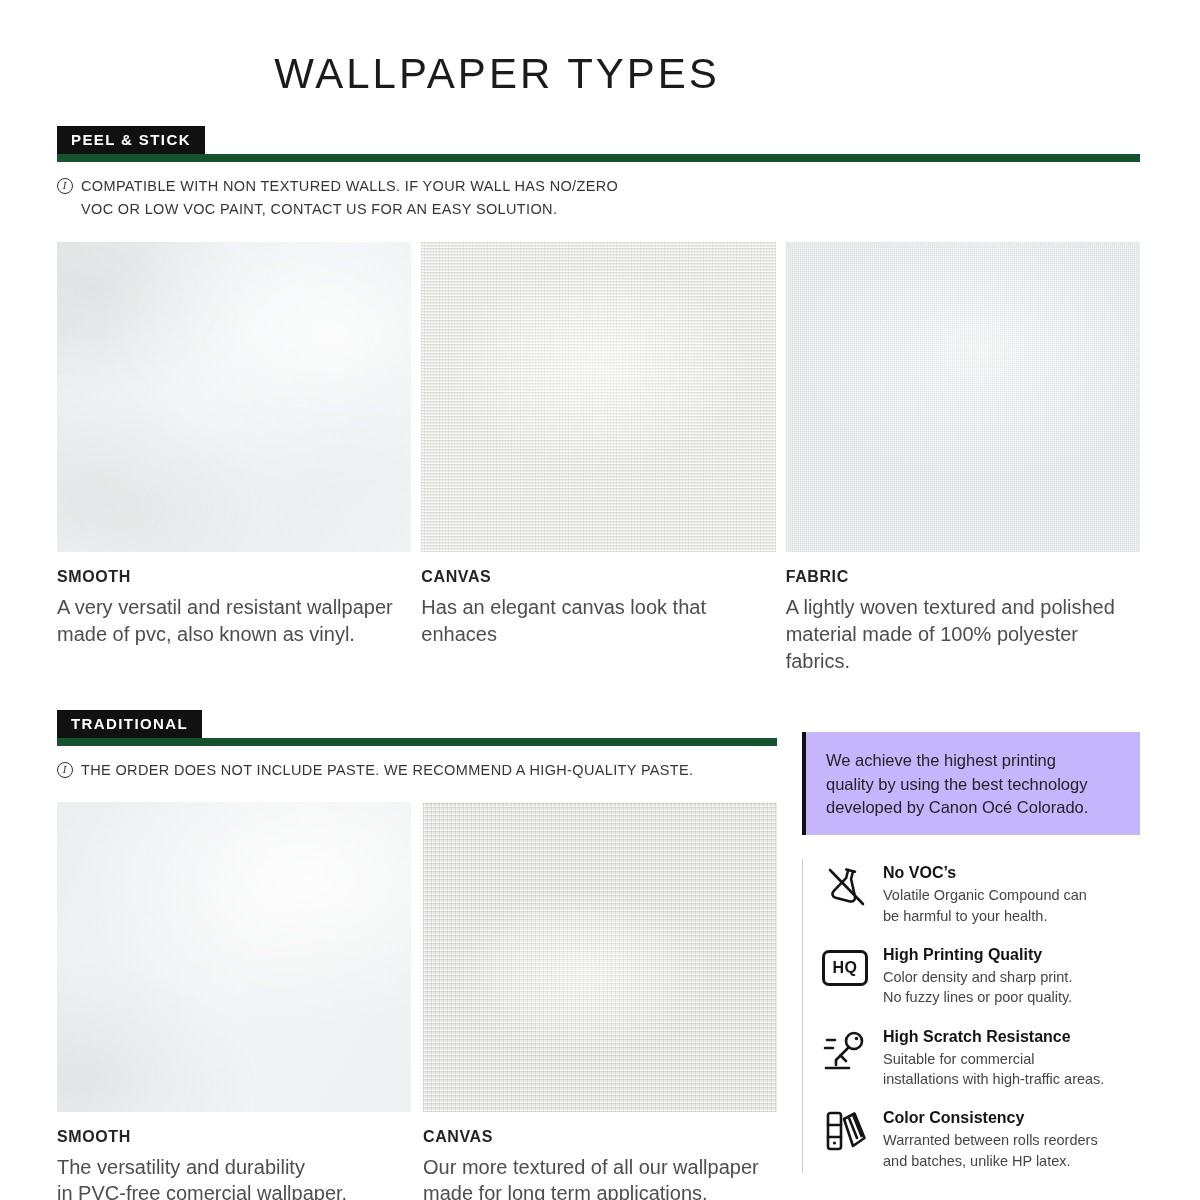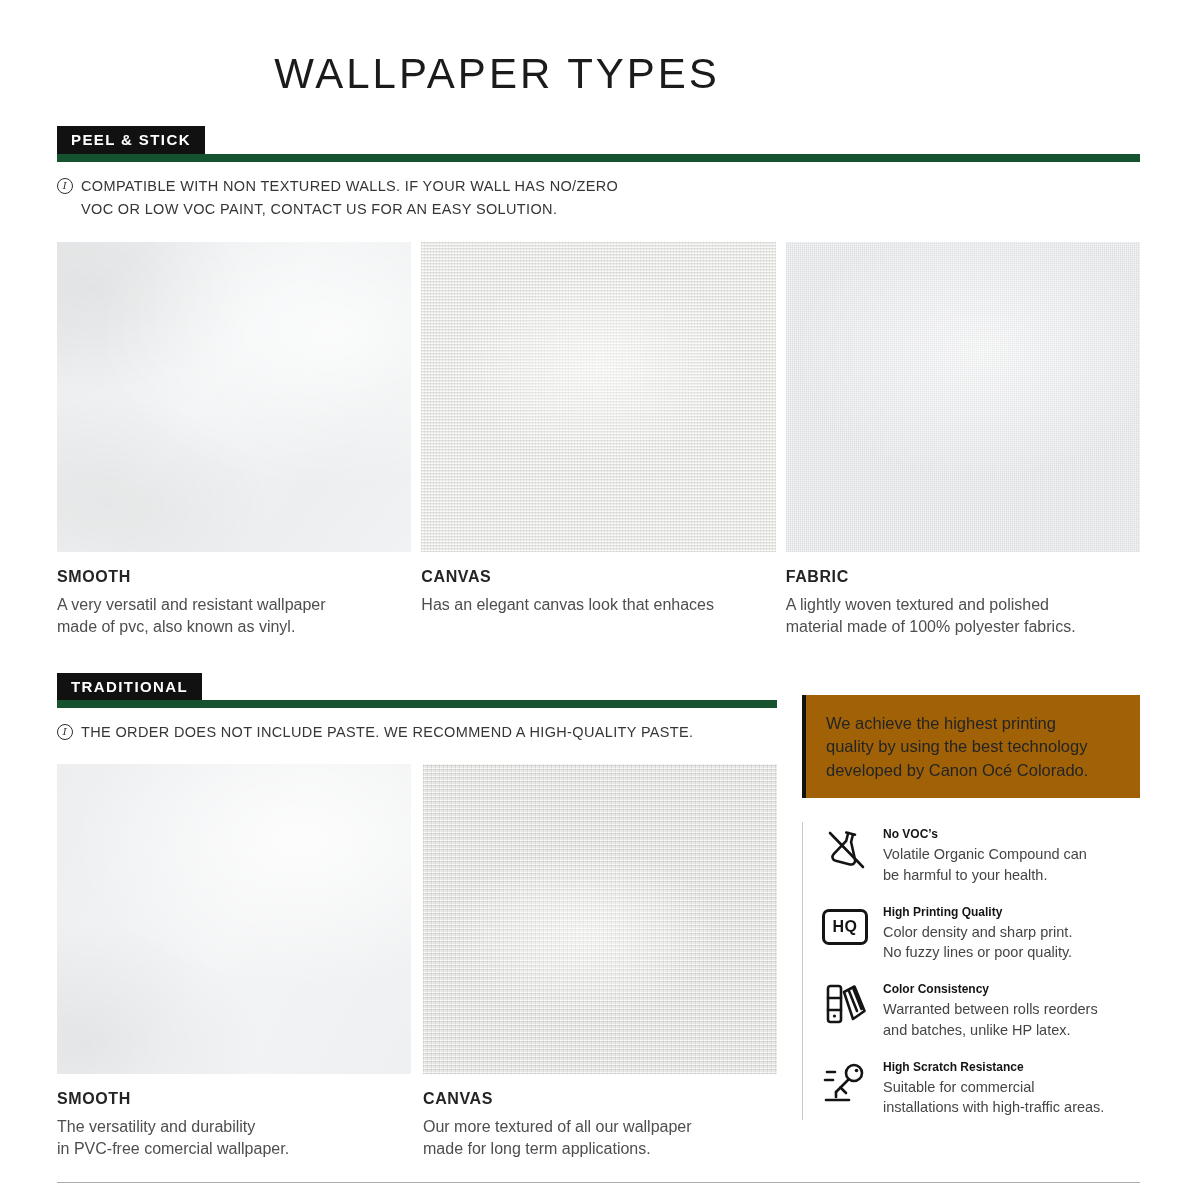--- a/index.html
+++ b/index.html
@@ -73,43 +73,43 @@
   .tex-canvas-b{
     background-color:#eff0ee;
     background-image:
       radial-gradient(55% 40% at 45% 55%, rgba(255,255,255,0.5), rgba(255,255,255,0) 70%),
       repeating-linear-gradient(0deg, rgba(105,103,95,0.17) 0 1px, rgba(255,255,255,0.55) 1px 2px, rgba(105,103,95,0.03) 2px 4px),
       repeating-linear-gradient(90deg, rgba(105,103,95,0.14) 0 1px, rgba(255,255,255,0.2) 1px 2px, rgba(105,103,95,0.02) 2px 4px);
   }
   .swatch-name{
     margin:16px 0 0 0;font-size:16px;font-weight:600;letter-spacing:0.6px;color:#242424;
   }
-  .swatch-desc{margin-top:8px;font-size:16px;color:#4e4e4e;line-height:1.33;}
+  .swatch-desc{margin-top:8px;font-size:20px;color:#4e4e4e;line-height:1.33;}
   .desc-line{display:block;}
 
   
   .bottom-row{display:flex;justify-content:space-between;margin-top:36px;}
   .left-col{width:720px;flex:0 0 720px;}
   .left-col .swatch-grid{gap:12px;margin-top:20px;}
   .aside-col{width:338px;flex:0 0 338px;padding-top:22px;}
 
   
   .quote-box{
-    background:#a16207;border-left:4px solid #111111;
+    background:#c4b5fd;border-left:4px solid #111111;
     padding:17px 18px 16px 20px;font-size:16.5px;line-height:1.42;color:#242424;
   }
   .quote-line{display:block;white-space:nowrap;}
   .features{
     margin-top:24px;border-left:1px solid #c9c9c9;padding:4px 0 2px 19px;
   }
   .feature{display:flex;gap:13px;margin-bottom:19px;}
   .feature:last-child{margin-bottom:0;}
   .icon-cell{flex:0 0 48px;width:48px;}
   .feature-text{flex:1 1 auto;}
-  .feature-title{font-size:12px;font-weight:700;color:#141414;margin:1px 0 3px 0;}
+  .feature-title{font-size:16px;font-weight:700;color:#141414;margin:1px 0 3px 0;}
   .feature-desc{font-size:14.5px;color:#454545;line-height:1.4;}
   .hq-badge{
     width:40px;height:30px;border:3px solid #141414;border-radius:7px;
     display:flex;align-items:center;justify-content:center;
     font-weight:800;font-size:16px;letter-spacing:0.5px;color:#141414;margin-top:5px;
   }
   .icon-svg{display:block;}
 
   
   .bottom-rule{border:none;border-top:1px solid #ababab;margin:23px 0 0 0;}
@@ -230,41 +230,20 @@
 
           <div class="feature">
             <div class="icon-cell">
               <div class="hq-badge">HQ</div>
             </div>
             <div class="feature-text">
               <div class="feature-title">High Printing Quality</div>
               <div class="feature-desc">
                 <span class="desc-line">Color density and sharp print.</span>
                 <span class="desc-line">No fuzzy lines or poor quality.</span>
-              </div>
-            </div>
-          </div>
-
-          <div class="feature">
-            <div class="icon-cell">
-              <svg class="icon-svg" width="48" height="48" viewBox="0 0 48 48" fill="none" stroke="#141414" stroke-width="2.6" stroke-linecap="round" stroke-linejoin="round">
-                <rect x="6" y="5" width="13" height="36" rx="2.5"></rect>
-                <path d="M6 17 h13"></path>
-                <path d="M6 29 h13"></path>
-                <circle cx="12.5" cy="35" r="1.6" fill="#141414" stroke="none"></circle>
-                <path d="M22 11 L32.5 5.5 L42.5 30 L31 38 Z"></path>
-                <path d="M27 10 l8 20"></path>
-                <path d="M31.5 8 l8 20"></path>
-              </svg>
-            </div>
-            <div class="feature-text">
-              <div class="feature-title">Color Consistency</div>
-              <div class="feature-desc">
-                <span class="desc-line">Warranted between rolls reorders</span>
-                <span class="desc-line">and batches, unlike HP latex.</span>
               </div>
             </div>
           </div>
 
           <div class="feature">
             <div class="icon-cell">
               <svg class="icon-svg" width="48" height="48" viewBox="0 0 48 48" fill="none" stroke="#141414" stroke-width="2.6" stroke-linecap="round" stroke-linejoin="round">
                 <circle cx="32" cy="14" r="8"></circle>
                 <circle cx="34.5" cy="11.5" r="1.8" fill="#141414" stroke="none"></circle>
                 <path d="M26.5 20.5 L14 33"></path>
@@ -277,20 +256,41 @@
             </div>
             <div class="feature-text">
               <div class="feature-title">High Scratch Resistance</div>
               <div class="feature-desc">
                 <span class="desc-line">Suitable for commercial</span>
                 <span class="desc-line">installations with high-traffic areas.</span>
               </div>
             </div>
           </div>
 
+          <div class="feature">
+            <div class="icon-cell">
+              <svg class="icon-svg" width="48" height="48" viewBox="0 0 48 48" fill="none" stroke="#141414" stroke-width="2.6" stroke-linecap="round" stroke-linejoin="round">
+                <rect x="6" y="5" width="13" height="36" rx="2.5"></rect>
+                <path d="M6 17 h13"></path>
+                <path d="M6 29 h13"></path>
+                <circle cx="12.5" cy="35" r="1.6" fill="#141414" stroke="none"></circle>
+                <path d="M22 11 L32.5 5.5 L42.5 30 L31 38 Z"></path>
+                <path d="M27 10 l8 20"></path>
+                <path d="M31.5 8 l8 20"></path>
+              </svg>
+            </div>
+            <div class="feature-text">
+              <div class="feature-title">Color Consistency</div>
+              <div class="feature-desc">
+                <span class="desc-line">Warranted between rolls reorders</span>
+                <span class="desc-line">and batches, unlike HP latex.</span>
+              </div>
+            </div>
+          </div>
+
         </div>
       </div>
 
     </div>
 
     <hr class="bottom-rule">
 
   </div>
 </div>
 

